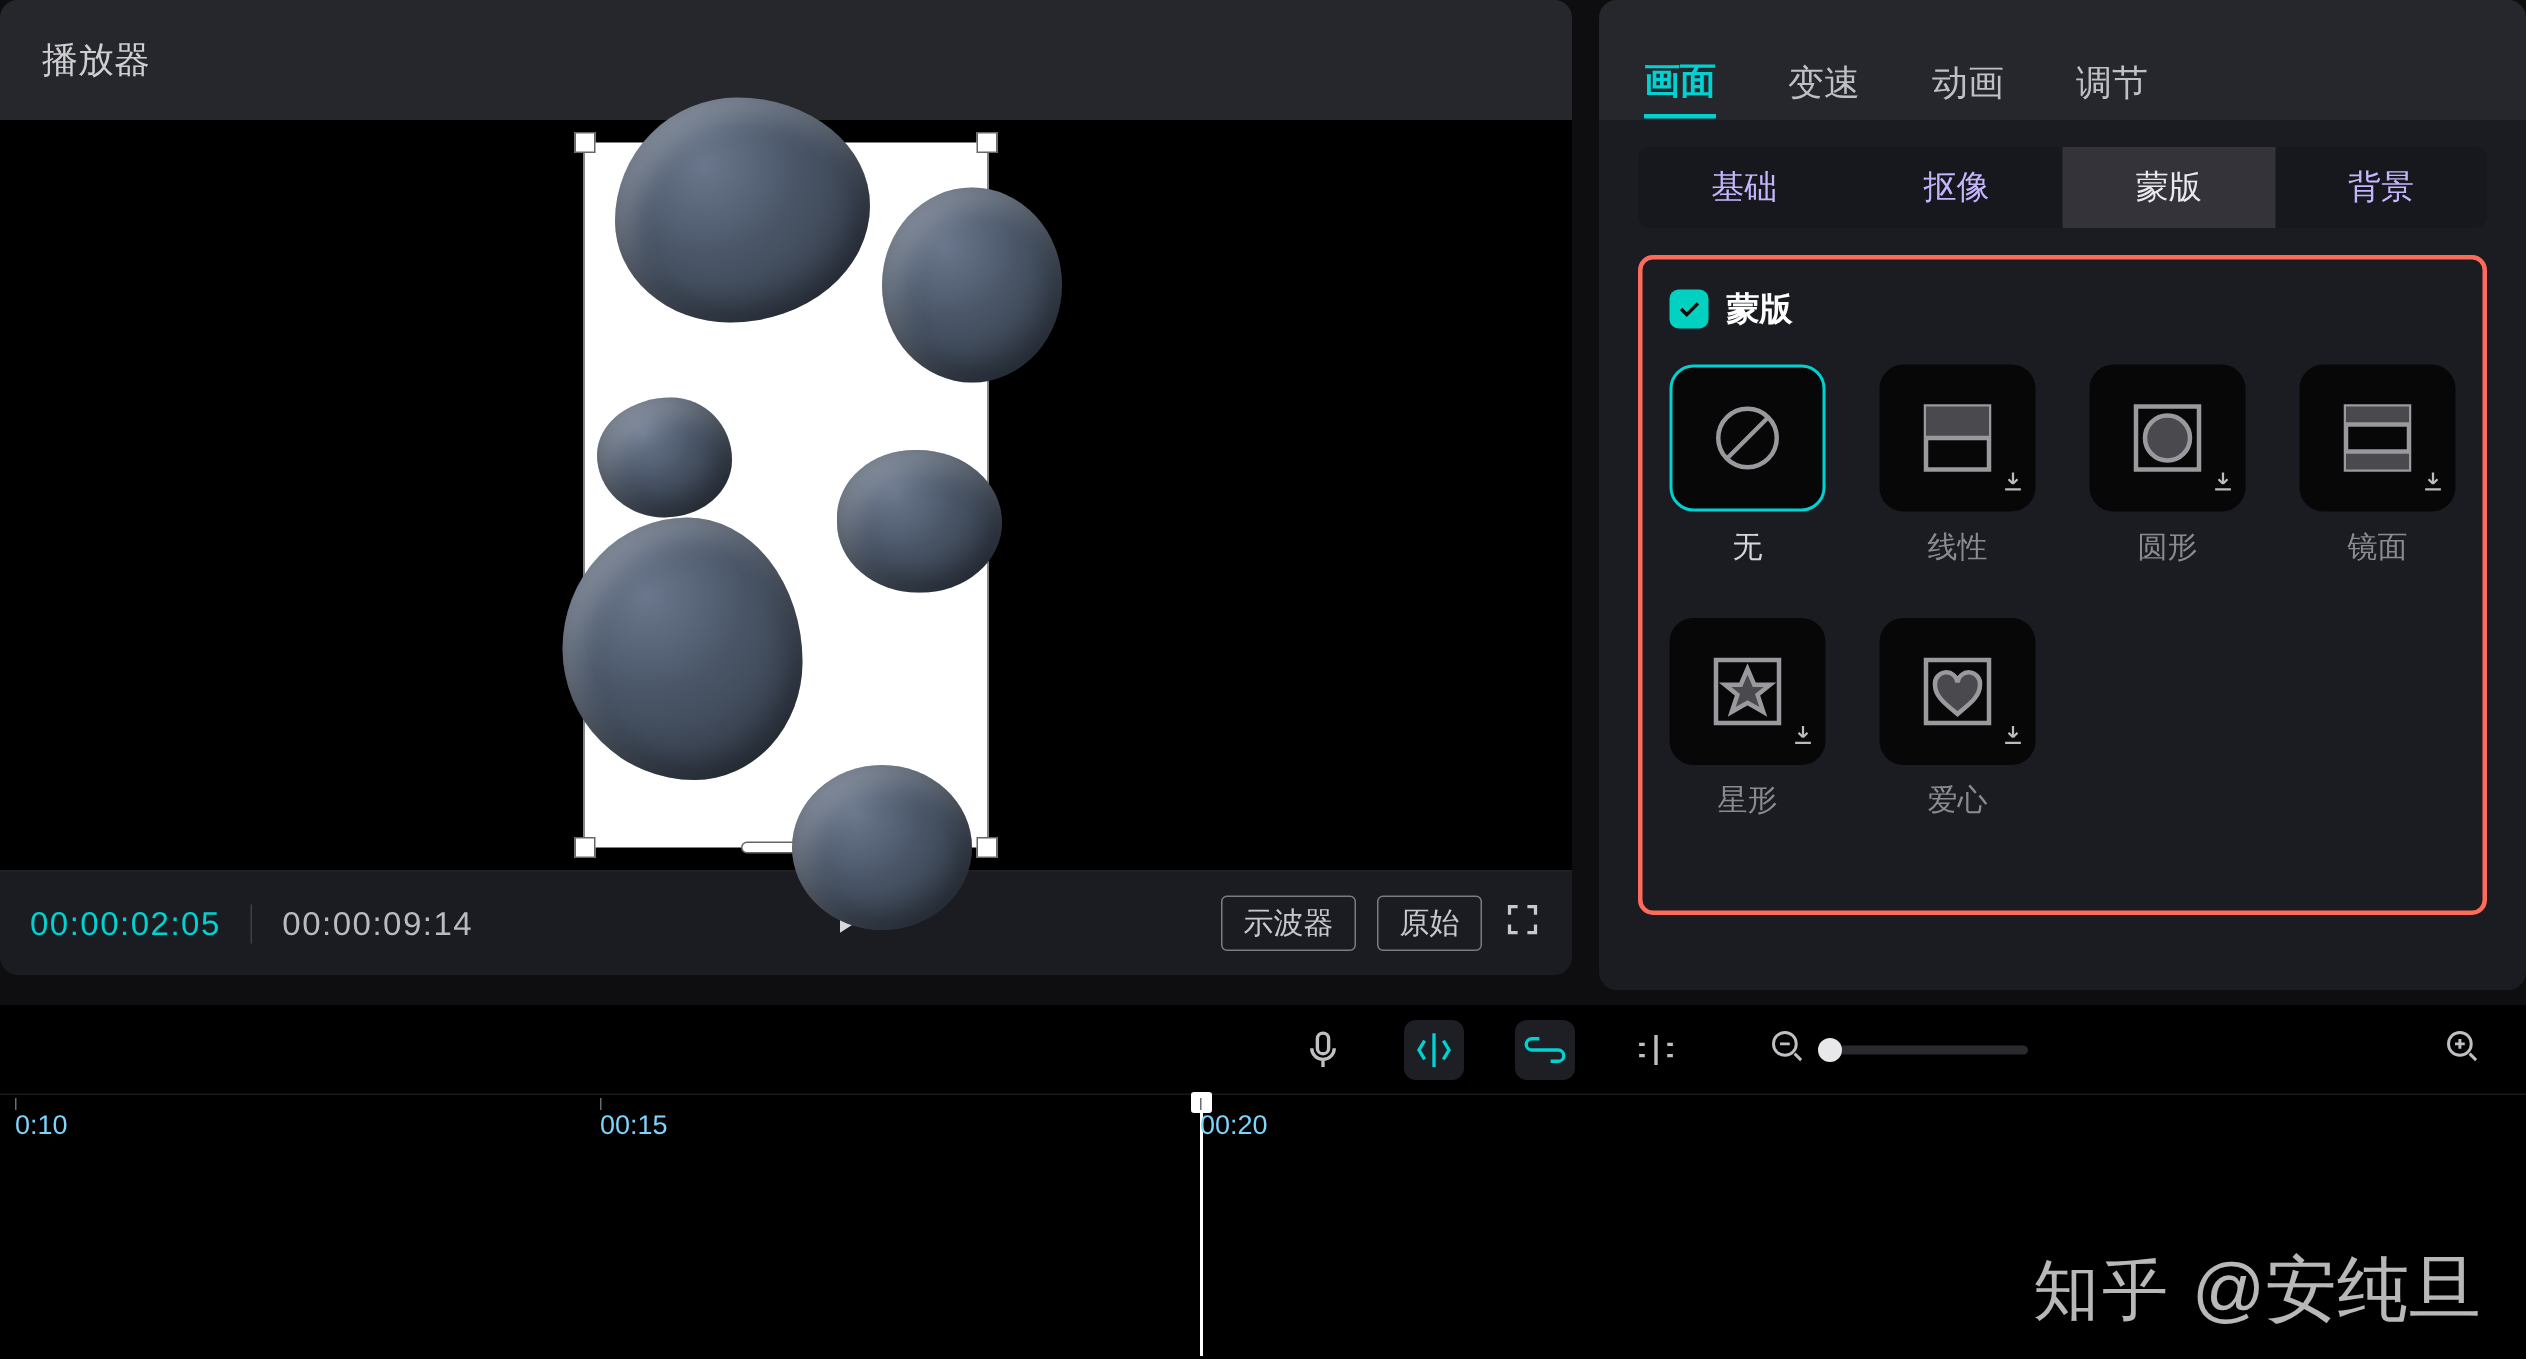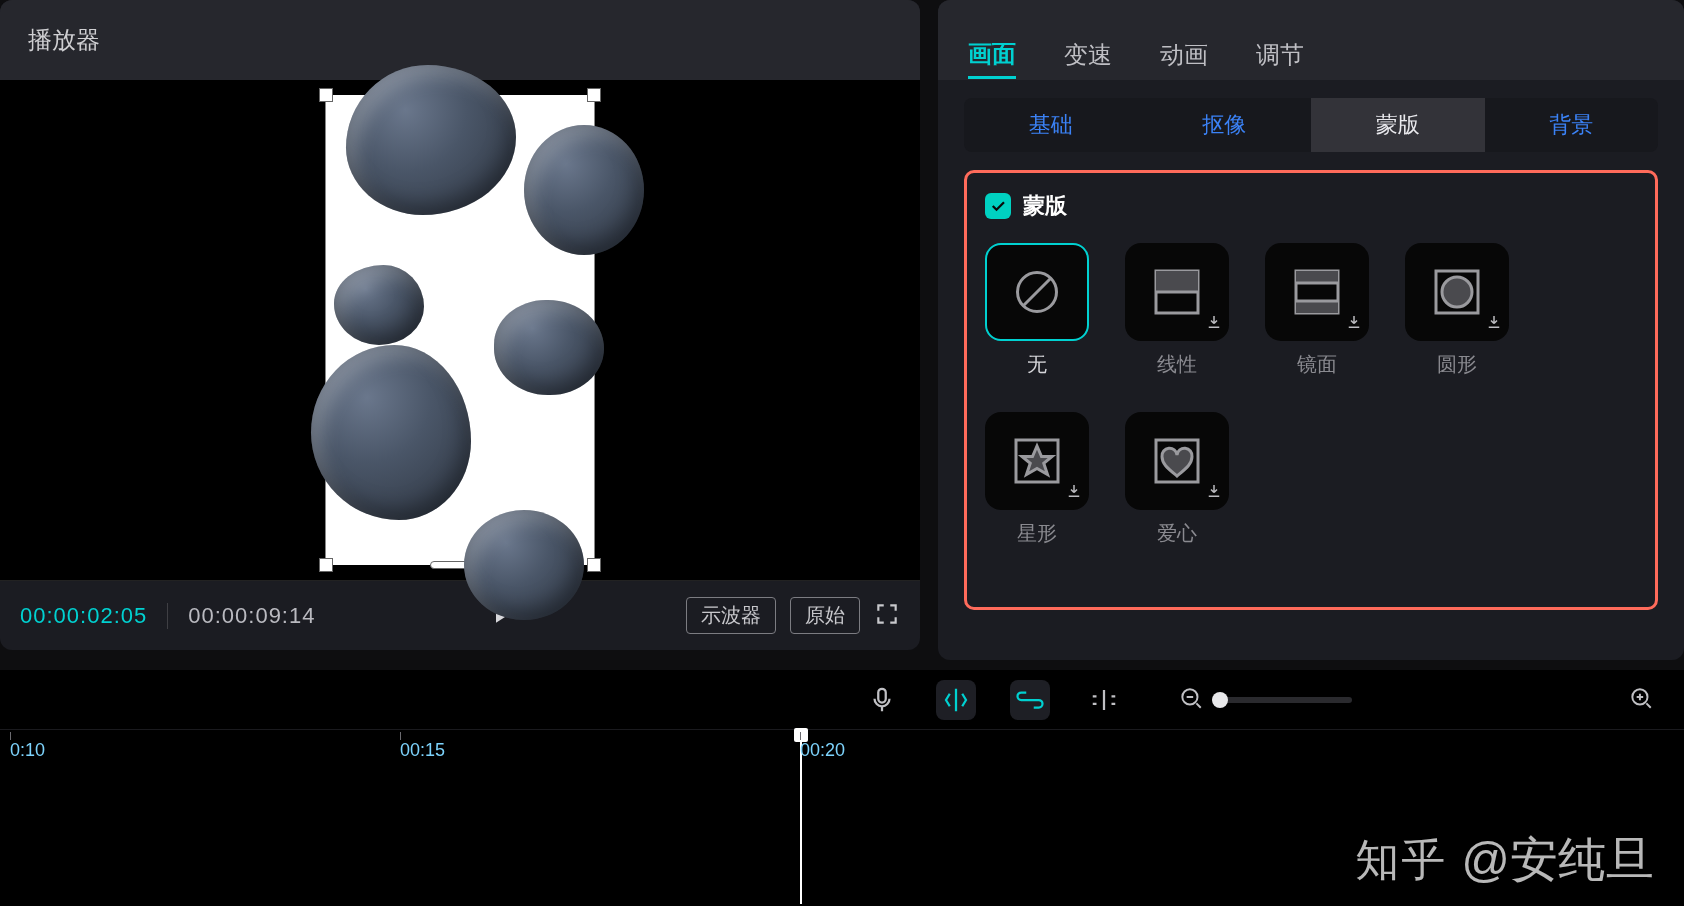--- a/index.html
+++ b/index.html
@@ -10,21 +10,21 @@
     font-family: "PingFang SC", "Microsoft YaHei", sans-serif;
     color: #e8e8e8;
     overflow: hidden;
     position: relative;
   }
 
   .top-row { display: flex; height: 660px; }
 
   
   .player-panel {
-    width: 920px;
+    width: 1048px;
     background: #1b1c22;
     border-radius: 12px;
     margin: 0 0 10px 0;
     position: relative;
     display: flex;
     flex-direction: column;
   }
   .player-header {
     height: 80px;
     display: flex;
@@ -128,21 +128,21 @@
     border-radius:8px;
     overflow:hidden;
     height:54px;
   }
   .subtab {
     flex:1;
     display:flex;
     align-items:center;
     justify-content:center;
     font-size:22px;
-    color:#3b82f6;
+    color:#c4b5fd;
     cursor:pointer;
   }
   .subtab.active { background:#333339; color:#eaeaee; }
 
   .highlight-box {
     margin-top: 18px;
     border: 3px solid #ff6b5b;
     border-radius:10px;
     padding: 18px 14px 30px 14px;
     height: 440px;
@@ -307,42 +307,42 @@
                 <span class="dl-badge"><svg viewBox="0 0 24 24" stroke="#bcbcc0" stroke-width="2" fill="none">
                     <path d="M12 4v10m0 0l-4-4m4 4l4-4M5 19h14"></path>
                   </svg></span>
               </div>
               <span class="mask-name">线性</span>
             </div>
             <div class="mask-item">
               <div class="mask-thumb" style="padding:18px">
                 <div style="width:60px;height:60px"><svg viewBox="0 0 40 40" stroke="#9a9a9e" stroke-width="2" fill="none">
                     <rect x="6" y="6" width="28" height="28"></rect>
+                    <circle cx="20" cy="20" r="10" fill="#4a4a4e"></circle>
+                  </svg></div>
+                <span class="dl-badge"><svg viewBox="0 0 24 24" stroke="#bcbcc0" stroke-width="2" fill="none">
+                    <path d="M12 4v10m0 0l-4-4m4 4l4-4M5 19h14"></path>
+                  </svg></span>
+              </div>
+              <span class="mask-name">圆形</span>
+            </div>
+            <div class="mask-item">
+              <div class="mask-thumb" style="padding:18px">
+                <div style="width:60px;height:60px"><svg viewBox="0 0 40 40" stroke="#9a9a9e" stroke-width="2" fill="none">
+                    <rect x="6" y="6" width="28" height="28"></rect>
                     <rect x="6" y="6" width="28" height="8" fill="#4a4a4e" stroke="none"></rect>
                     <rect x="6" y="26" width="28" height="8" fill="#4a4a4e" stroke="none"></rect>
                     <line x1="6" y1="14" x2="34" y2="14"></line>
                     <line x1="6" y1="26" x2="34" y2="26"></line>
                   </svg></div>
                 <span class="dl-badge"><svg viewBox="0 0 24 24" stroke="#bcbcc0" stroke-width="2" fill="none">
                     <path d="M12 4v10m0 0l-4-4m4 4l4-4M5 19h14"></path>
                   </svg></span>
               </div>
               <span class="mask-name">镜面</span>
-            </div>
-            <div class="mask-item">
-              <div class="mask-thumb" style="padding:18px">
-                <div style="width:60px;height:60px"><svg viewBox="0 0 40 40" stroke="#9a9a9e" stroke-width="2" fill="none">
-                    <rect x="6" y="6" width="28" height="28"></rect>
-                    <circle cx="20" cy="20" r="10" fill="#4a4a4e"></circle>
-                  </svg></div>
-                <span class="dl-badge"><svg viewBox="0 0 24 24" stroke="#bcbcc0" stroke-width="2" fill="none">
-                    <path d="M12 4v10m0 0l-4-4m4 4l4-4M5 19h14"></path>
-                  </svg></span>
-              </div>
-              <span class="mask-name">圆形</span>
             </div>
             <div class="mask-item">
               <div class="mask-thumb" style="padding:18px">
                 <div style="width:60px;height:60px"><svg viewBox="0 0 40 40" stroke="#9a9a9e" stroke-width="2" fill="none">
                     <rect x="6" y="6" width="28" height="28"></rect>
                     <path d="M20 10l3 7h7l-5.5 4.5L27 29l-7-4-7 4 2.5-7.5L10 17h7z" fill="#4a4a4e"></path>
                   </svg></div>
                 <span class="dl-badge"><svg viewBox="0 0 24 24" stroke="#bcbcc0" stroke-width="2" fill="none">
                     <path d="M12 4v10m0 0l-4-4m4 4l4-4M5 19h14"></path>
                   </svg></span>

